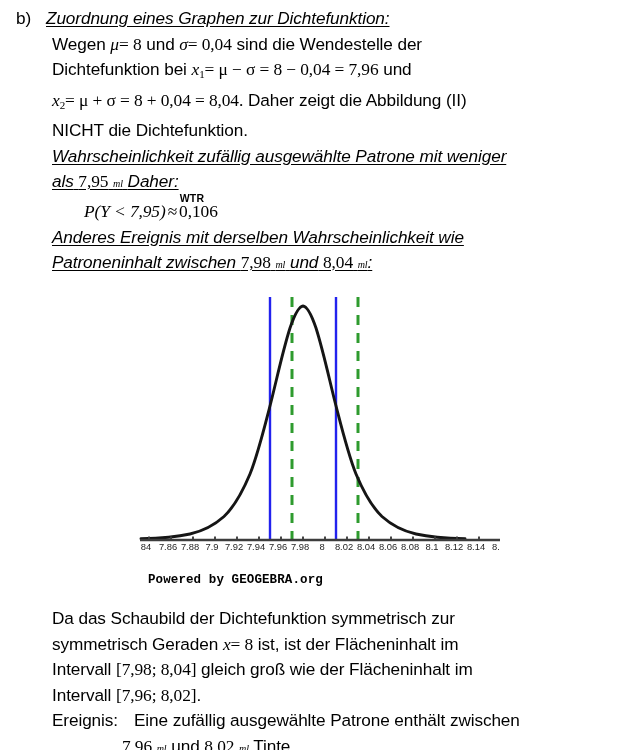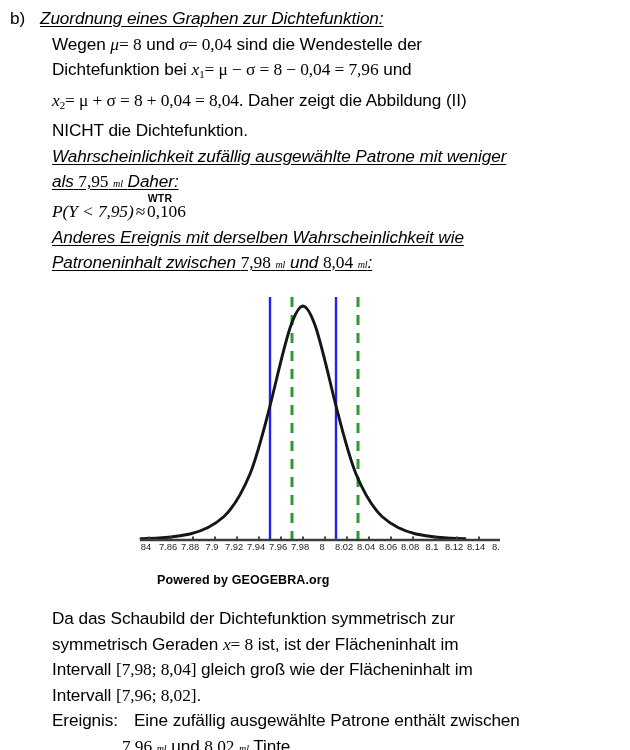--- a/index.html
+++ b/index.html
@@ -32,21 +32,21 @@
   .line {
     display: block;
     font-size: 17.2px;
     line-height: 25.5px;
     white-space: nowrap;
     padding-left: 52px;
     letter-spacing: -0.1px;
   }
 
   .line.hang {
-    padding-left: 10px;
+    padding-left: 16px;
   }
 
   .marker {
     display: inline-block;
     width: 30px;
   }
 
   .ital-und {
     font-style: italic;
     text-decoration: underline;
@@ -107,24 +107,23 @@
   }
   .figure svg {
     display: block;
   }
   .geogebra-credit {
     position: absolute;
     left: 148px;
     top: 285px;
     font-size: 12.5px;
     font-weight: bold;
-    font-family: Liberation Sans, sans-serif;
+    font-family: Liberation Mono, monospace;
     letter-spacing: 0.1px;
     white-space: nowrap;
-    margin-left: 9px;
   }
 </style>
 </head>
 <body>
 
 <div class="page">
 
   <div class="text-block" style="top:6px;">
 
     <div class="line hang">
@@ -155,21 +154,21 @@
     <div class="line">
       <span class="ital-und">Wahrscheinlichkeit zufällig ausgewählte Patrone mit weniger</span>
     </div>
 
     <div class="line">
       <span class="ital-und"><span>als</span> <span class="mathnum">7,95</span> <span class="unit">ml</span> <span>Daher:</span></span>
     </div>
 
 
 
-    <div class="line" style="line-height:28px;">
+    <div class="line" style="line-height:28px;margin-left:32px;">
       <span class="mvar">P(Y &lt; 7,95)</span><span class="approx-wrap"><span class="wtr">WTR</span><span class="mathnum">≈</span></span><span class="mathnum">0,106</span>
     </div>
 
     <div class="line">
       <span class="ital-und">Anderes Ereignis mit derselben Wahrscheinlichkeit wie</span>
     </div>
 
     <div class="line">
       <span class="ital-und"><span>Patroneninhalt zwischen</span> <span class="mathnum">7,98</span> <span class="unit">ml</span> <span>und</span> <span class="mathnum">8,04</span> <span class="unit">ml</span><span>:</span></span>
     </div>

